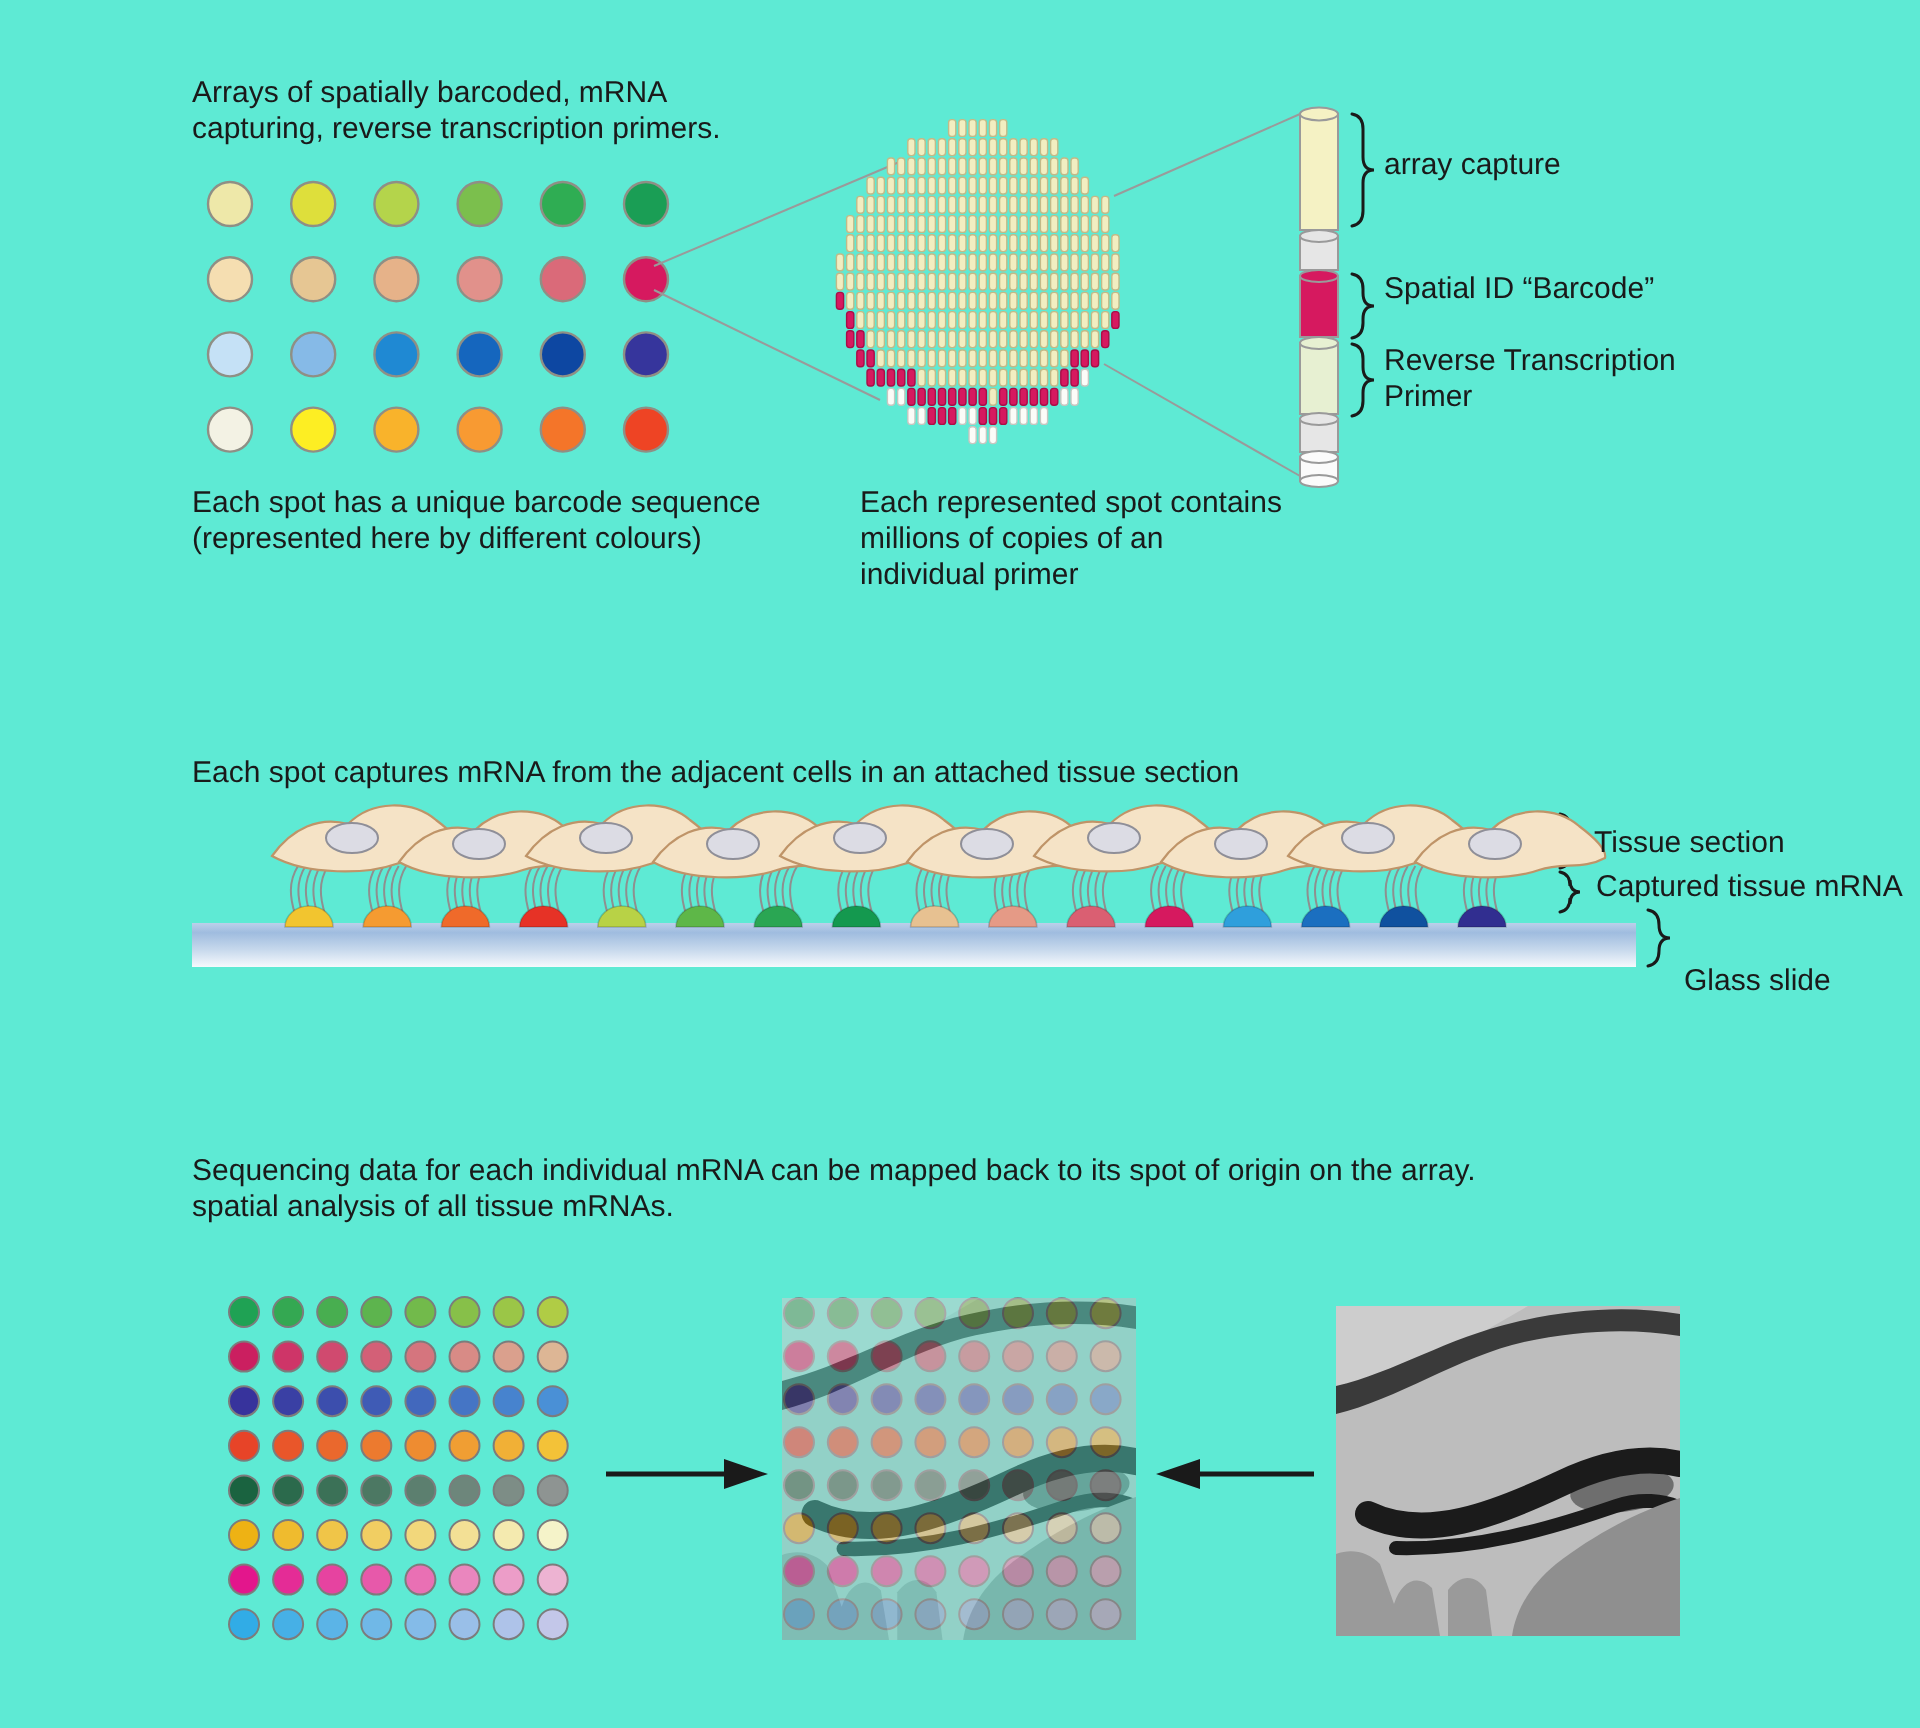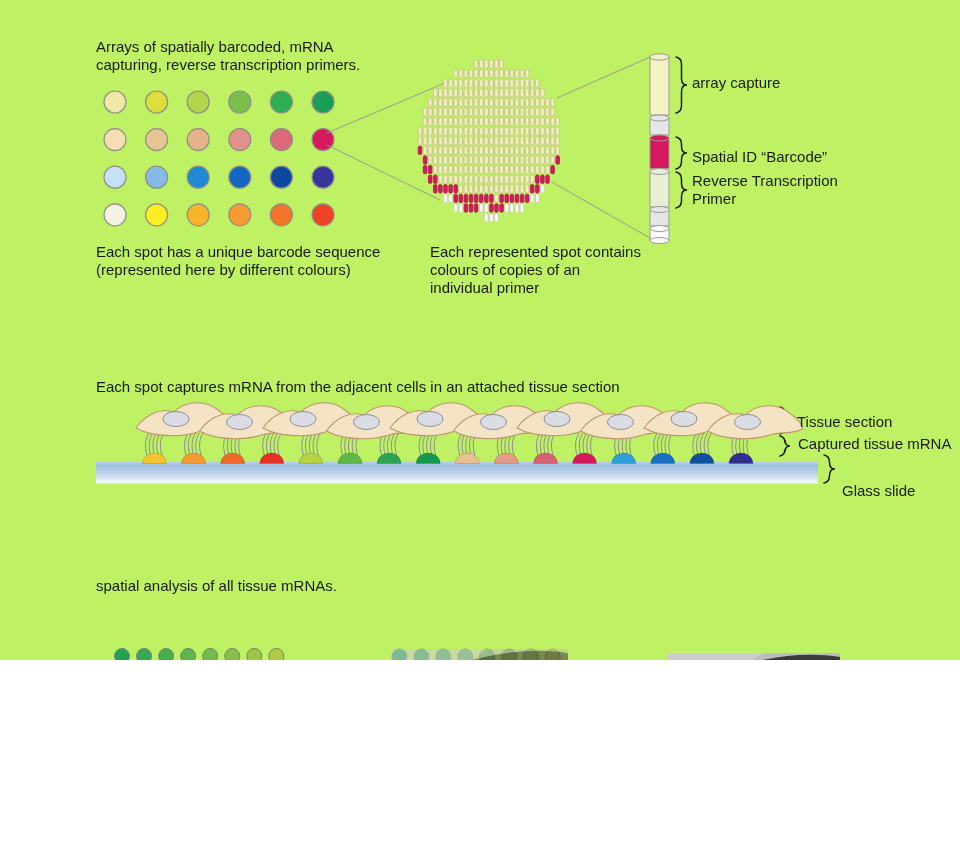--- a/index.html
+++ b/index.html
@@ -1,16 +1,16 @@
 <!DOCTYPE html>
 <html><head>
 <meta charset="utf-8">
 <style>
   html,body{margin:0;padding:0;background:#fff;}
-  .stage{position:relative;width:960px;height:660px;background:#bef264;overflow:hidden;
+  .stage{position:relative;width:960px;height:864px;background:#5eead4;overflow:hidden;
          font-family:"Liberation Sans", sans-serif;}
   #gfx{position:absolute;left:0;top:0;}
   .txt{position:absolute;font:15px/18px "Liberation Sans", sans-serif;color:#1a1a1a;}
   .txt div{white-space:nowrap;}
   .nw{white-space:nowrap;}
 </style>
 </head>
 <body>
 
 <div class="stage">
@@ -751,32 +751,33 @@
     <div>capturing, reverse transcription primers.</div>
   </div>
 
   <div class="txt" style="left:96px;top:243px">
     <div>Each spot has a unique barcode sequence</div>
     <div>(represented here by different colours)</div>
   </div>
 
   <div class="txt" style="left:430px;top:243px">
     <div>Each represented spot contains</div>
-    <div>colours of copies of an</div>
+    <div>millions of copies of an</div>
     <div>individual primer</div>
   </div>
 
   <div class="txt nw" style="left:692px;top:74px">array capture</div>
-  <div class="txt nw" style="left:692px;top:148px">Spatial ID “Barcode”</div>
+  <div class="txt nw" style="left:692px;top:136px">Spatial ID “Barcode”</div>
   <div class="txt nw" style="left:96px;top:378px">Each spot captures mRNA from the adjacent cells in an attached tissue section</div>
 
   <div class="txt" style="left:692px;top:172px">
     <div>Reverse Transcription</div>
     <div>Primer</div>
   </div>
   <div class="txt nw" style="left:797px;top:413px">Tissue section</div>
   <div class="txt nw" style="left:798px;top:435px">Captured tissue mRNA</div>
   <div class="txt nw" style="left:842px;top:482px">Glass slide</div>
 
   <div class="txt" style="left:96px;top:577px">
+    <div>Sequencing data for each individual mRNA can be mapped back to its spot of origin on the array.</div>
     <div>spatial analysis of all tissue mRNAs.</div>
   </div>
 </div>
 
 </body></html>

